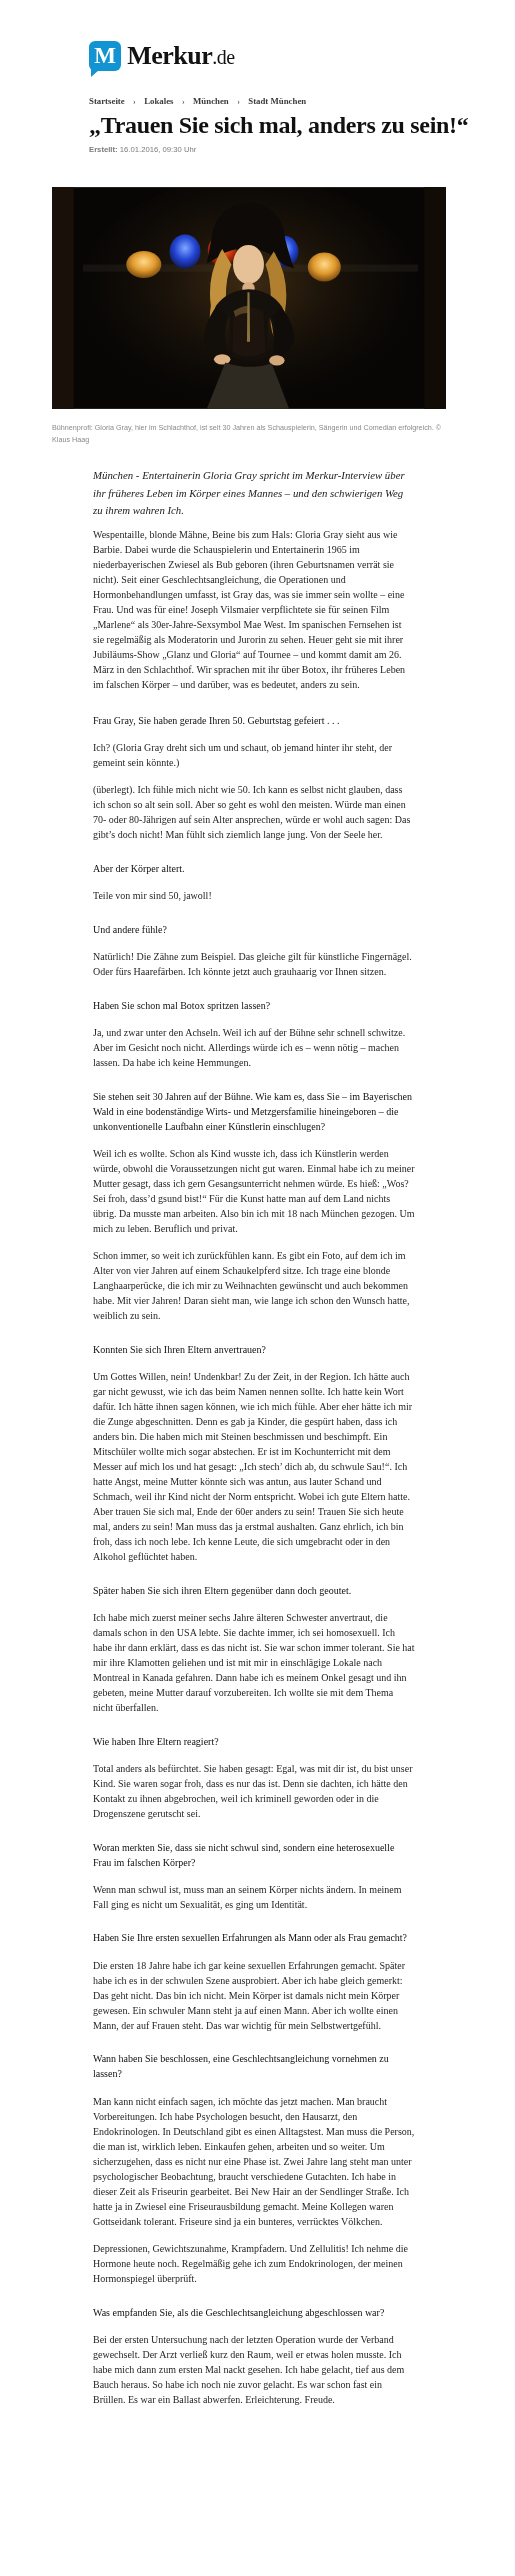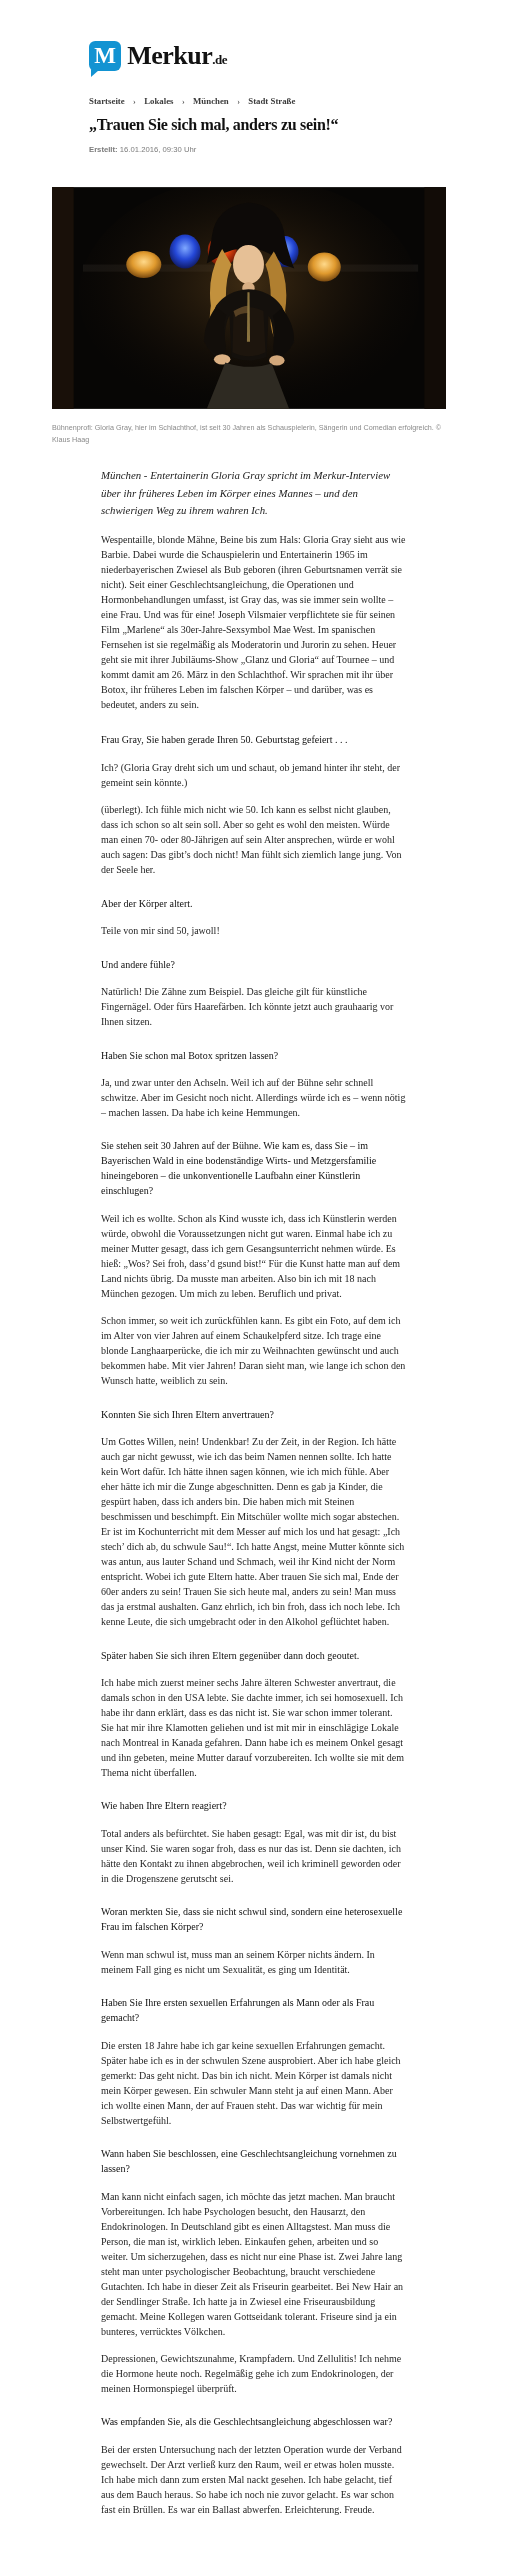--- a/index.html
+++ b/index.html
@@ -9,41 +9,41 @@
 
   
   .logo{display:flex;align-items:center;gap:6.2px;height:33px;cursor:pointer;}
   .logo-bubble{position:relative;width:32px;height:30px;background:#1293d2;border-radius:6.2px;
     display:flex;align-items:center;justify-content:center;}
   .logo-bubble::after{content:"";position:absolute;left:2.1px;bottom:-6.2px;width:0;height:0;
     border-left:8.2px solid #1293d2;border-bottom:7.2px solid transparent;}
   .logo-bubble span{color:#fff;font-family:"Liberation Serif",serif;font-weight:bold;font-size:23px;line-height:1;}
   .logo-text{font-family:"Liberation Serif",serif;color:#121212;letter-spacing:-0.5px;}
   .logo-text .brand{font-weight:bold;font-size:26px;}
-  .logo-text .tld{font-weight:bold;font-size:13px;}
+  .logo-text .tld{font-weight:normal;font-size:20px;}
 
   
   .breadcrumb{margin-top:24px;font-size:8.8px;font-weight:bold;color:#3c3c3c;}
   .breadcrumb a{color:#3c3c3c;text-decoration:none;cursor:pointer;}
   .breadcrumb .sep{color:#5a5a5a;margin:0 6.2px;font-size:8.2px;}
 
   
-  h1.headline{margin:6.2px 0 0 0;font-size:16px;line-height:26px;letter-spacing:-0.3px;color:#111;
+  h1.headline{margin:6.2px 0 0 0;font-size:24px;line-height:26px;letter-spacing:-0.3px;color:#111;
     font-weight:bold;white-space:nowrap;}
   .created{margin-top:7.2px;font-family:"Liberation Sans",sans-serif;font-size:7.7px;color:#7b7b7b;}
   .created .created-label{font-weight:bold;text-align:center;}
 
   
   figure.hero{margin:33px 0 0 -37px;padding:0;width:394px;}
   figure.hero svg{display:block;width:394px;height:222px;}
   figcaption{margin-top:12.4px;font-family:"Liberation Sans",sans-serif;font-size:7.2px;line-height:12px;
     color:#8a8a8a;width:392px;}
 
   
-  p{margin:12px;}
+  p{margin:4px;}
   .intro{margin-top:21.6px;font-style:italic;font-size:10.8px;line-height:17.5px;color:#202020;}
   .lead{margin-top:7.2px;}
   .lead,.a,.q{font-size:10px;line-height:15px;}
   .q{font-weight:normal;color:#101010;margin-top:18.5px;}
   .q.first{margin-top:20.6px;}
   .a{margin-top:12.4px;color:#1f1f1f;}
 </style>
 </head>
 <body>
 
@@ -61,21 +61,21 @@
       </div>
     </header>
 
     <nav class="breadcrumb">
       <a>Startseite</a>
       <span class="sep">›</span>
       <a>Lokales</a>
       <span class="sep">›</span>
       <a>München</a>
       <span class="sep">›</span>
-      <a>Stadt Straße</a>
+      <a>Stadt München</a>
     </nav>
 
     <h1 class="headline">„Trauen Sie sich mal, anders zu sein!“</h1>
 
     <div class="created">
       <span class="created-label">Erstellt:</span>
       <span>16.01.2016, 09:30 Uhr</span>
     </div>
 
     <figure class="hero">

